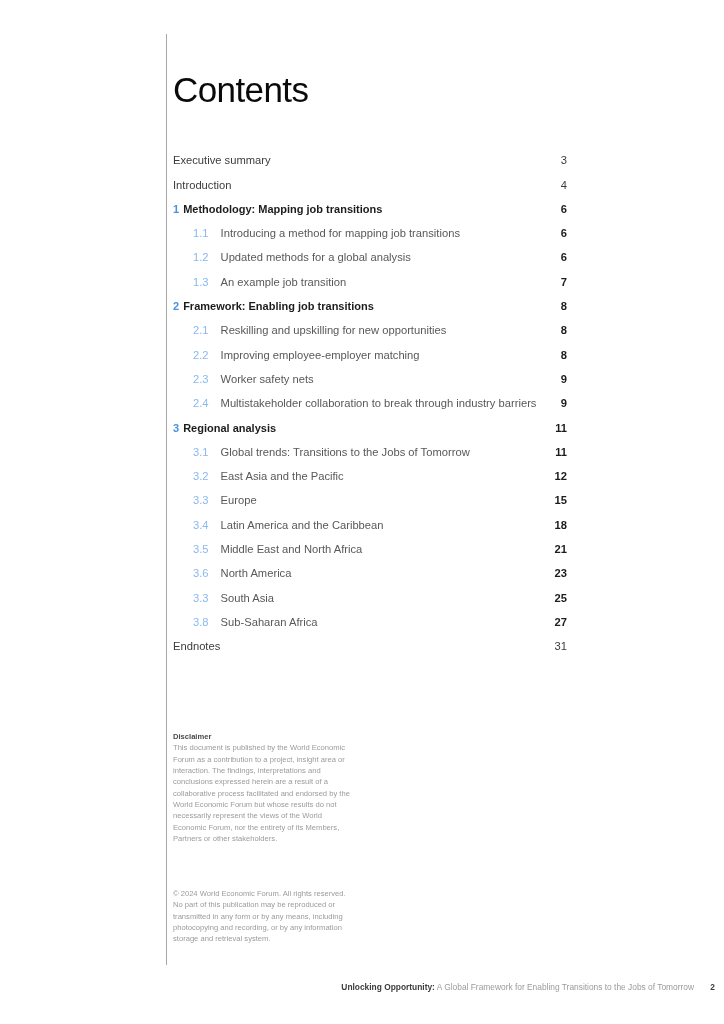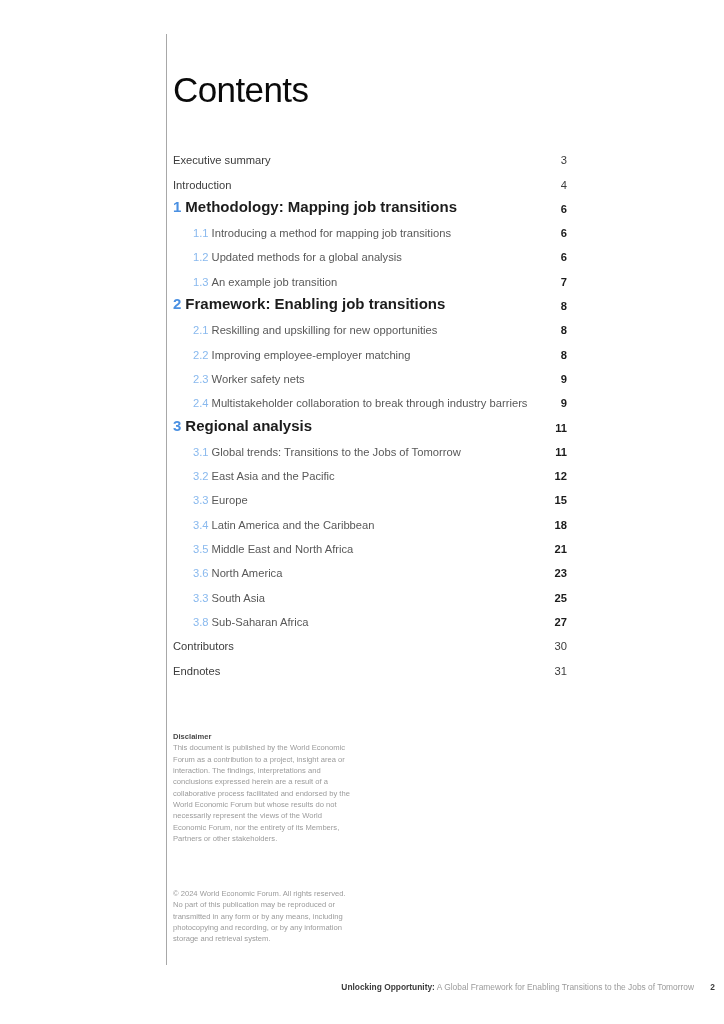--- a/index.html
+++ b/index.html
@@ -73,21 +73,21 @@
     font-size: 11.2px;
     color: #3c3c3c;
   }
   .lvl0 .pageno {
     font-size: 11.2px;
     color: #3c3c3c;
   }
 
   
   .lvl1 .label {
-    font-size: 15px;
+    font-size: 11px;
     font-weight: bold;
     color: #1c1c1c;
   }
   .lvl1 .pageno {
     font-size: 11.2px;
     font-weight: bold;
     color: #1c1c1c;
   }
   .lvl1 .num {
     color: #4a90e2;
@@ -103,21 +103,21 @@
     font-size: 11.2px;
     color: #585858;
   }
   .lvl2 .pageno {
     font-size: 11.2px;
     font-weight: bold;
     color: #1c1c1c;
   }
   .lvl2 .num {
     color: #89b9ee;
-    margin-right: 3px;
+    margin-right: 12px;
   }
 
   
   .disclaimer {
     position: absolute;
     left: 173px;
     top: 731px;
     width: 180px;
     font-size: 7.6px;
     line-height: 11.35px;
@@ -253,24 +253,20 @@
         <div class="label"><span class="num">3.6</span><span>North America</span></div>
         <div class="pageno">23</div>
       </div>
       <div class="toc-row lvl2">
         <div class="label"><span class="num">3.3</span><span>South Asia</span></div>
         <div class="pageno">25</div>
       </div>
       <div class="toc-row lvl2">
         <div class="label"><span class="num">3.8</span><span>Sub-Saharan Africa</span></div>
         <div class="pageno">27</div>
-      </div>
-      <div class="toc-row lvl0">
-        <div class="label"><span>Contributors</span></div>
-        <div class="pageno">30</div>
       </div>
       <div class="toc-row lvl0">
         <div class="label"><span>Endnotes</span></div>
         <div class="pageno">31</div>
       </div>
     </div>
 
   <div class="disclaimer">
     <span class="dtitle">Disclaimer</span>
     <span class="dbody">This document is published by the World Economic Forum as a contribution to a project, insight area or interaction. The findings, interpretations and conclusions expressed herein are a result of a collaborative process facilitated and endorsed by the World Economic Forum but whose results do not necessarily represent the views of the World Economic Forum, nor the entirety of its Members, Partners or other stakeholders.</span>

